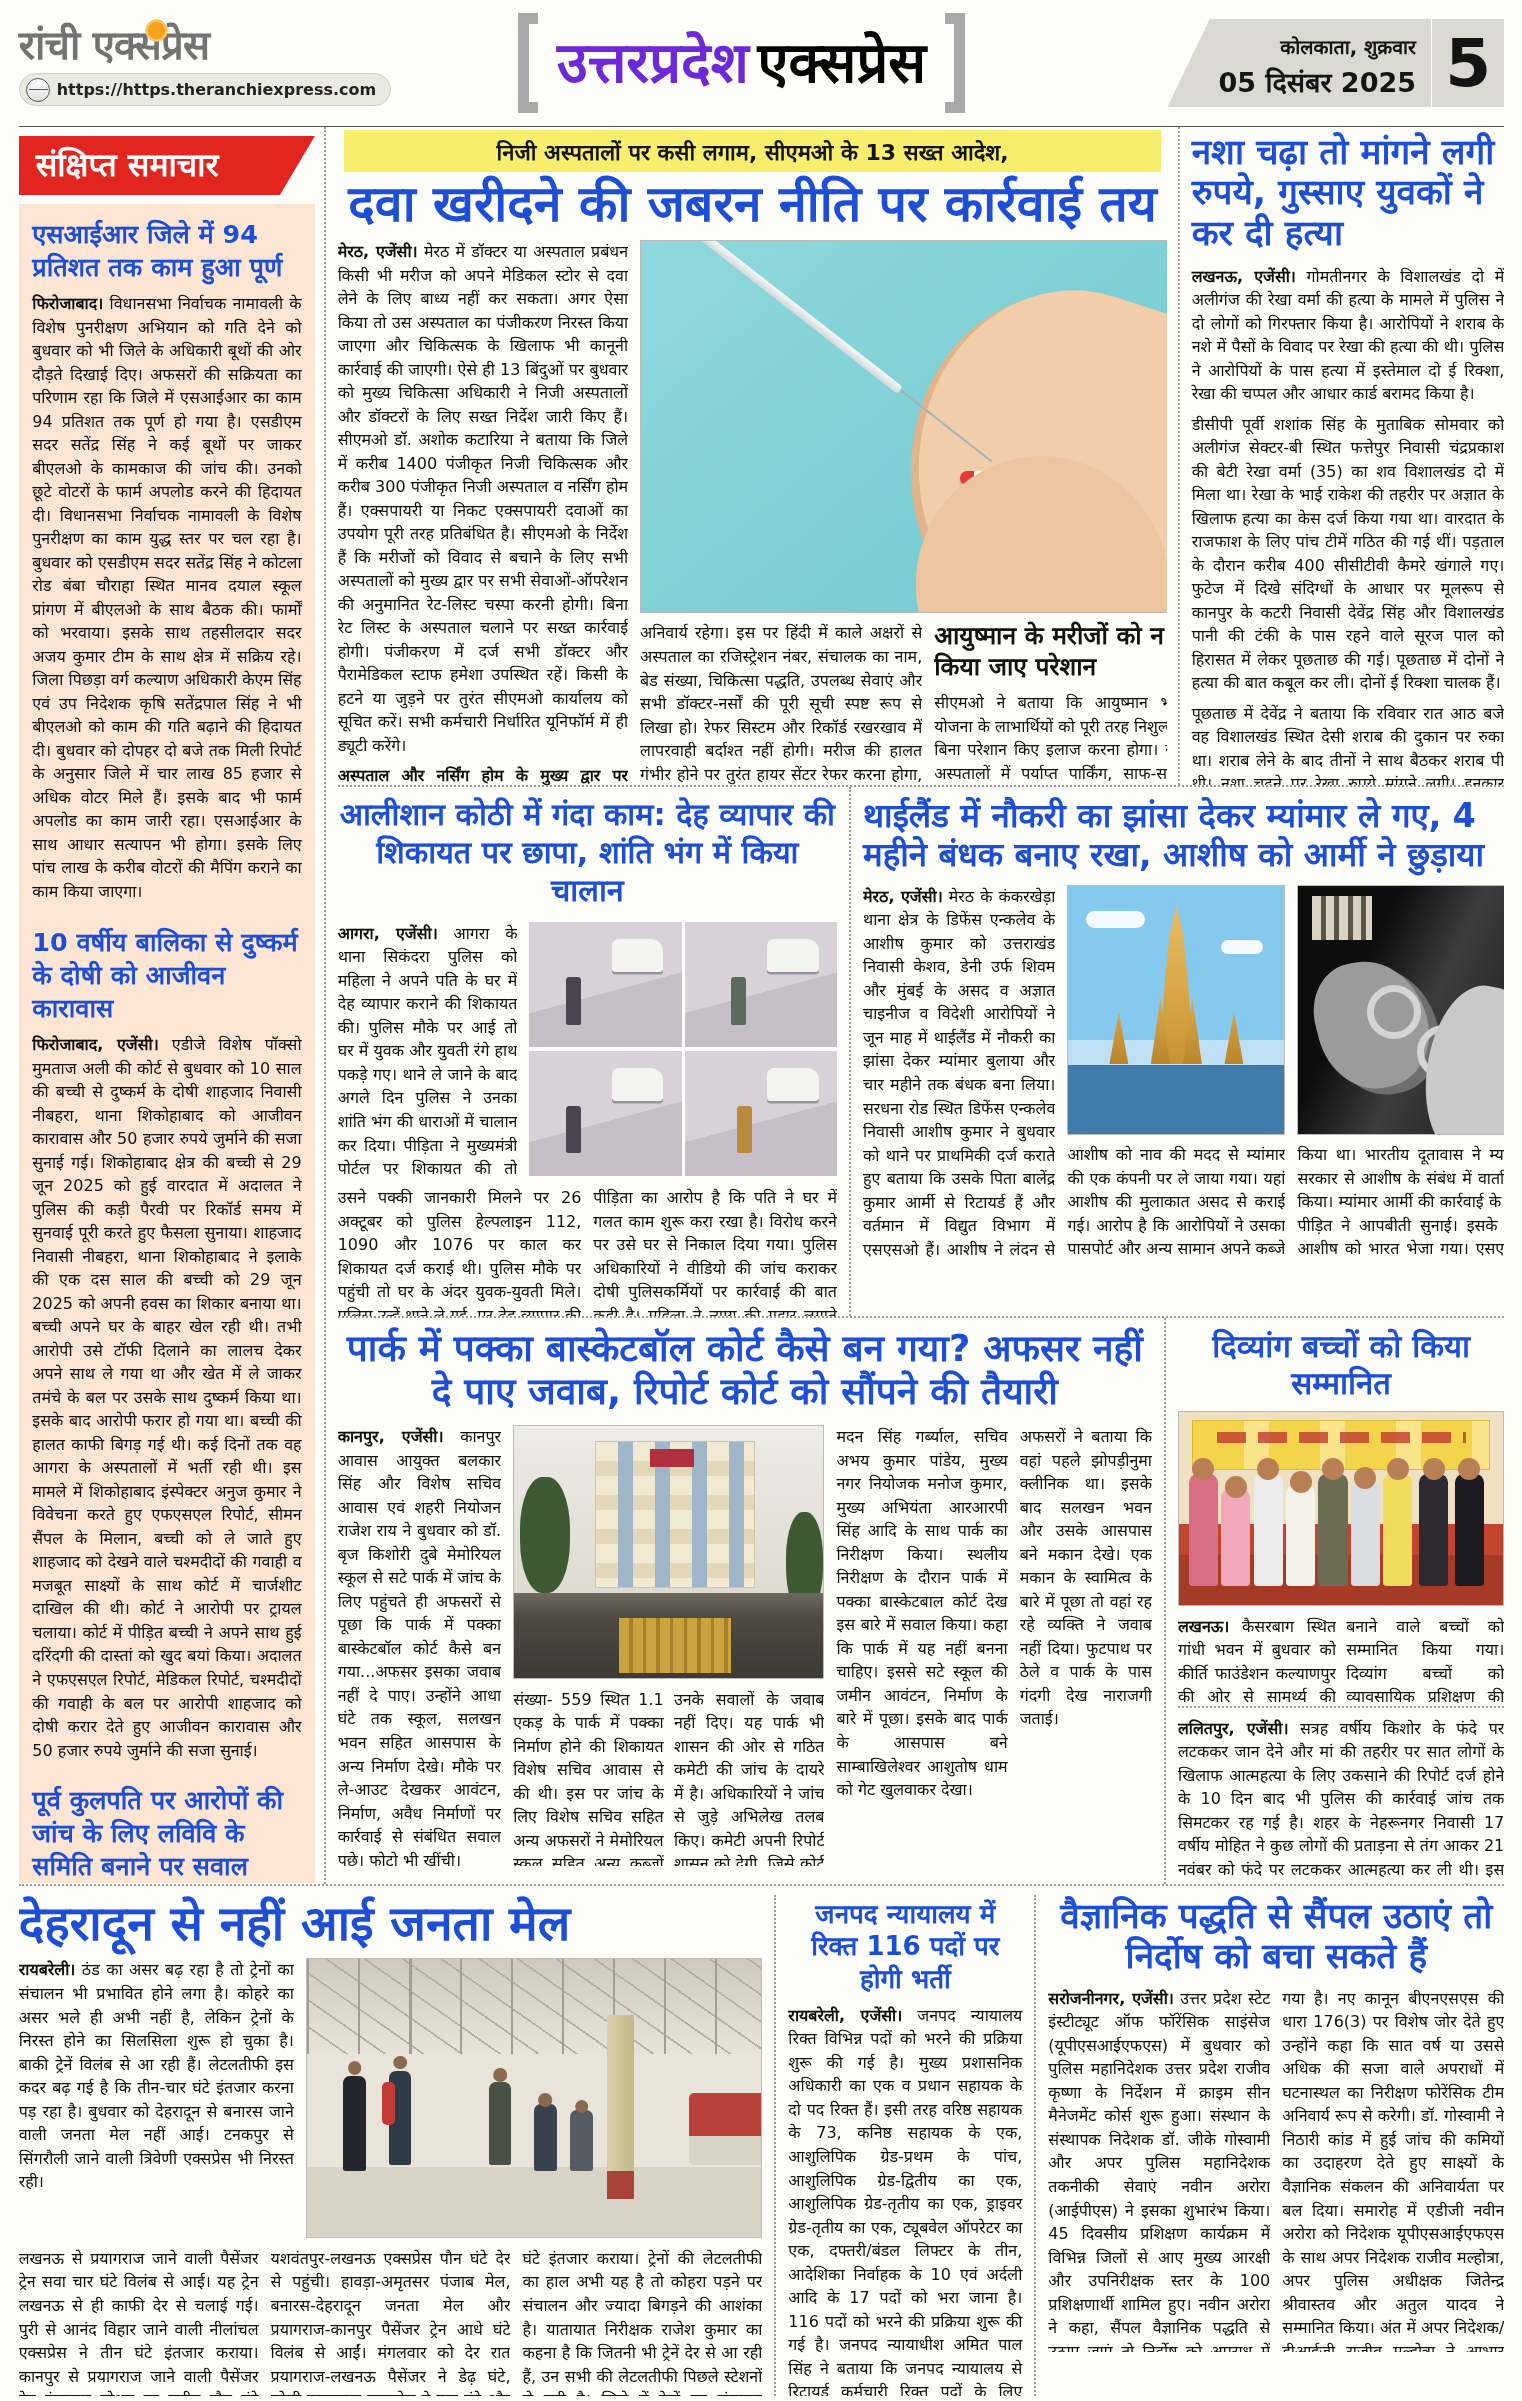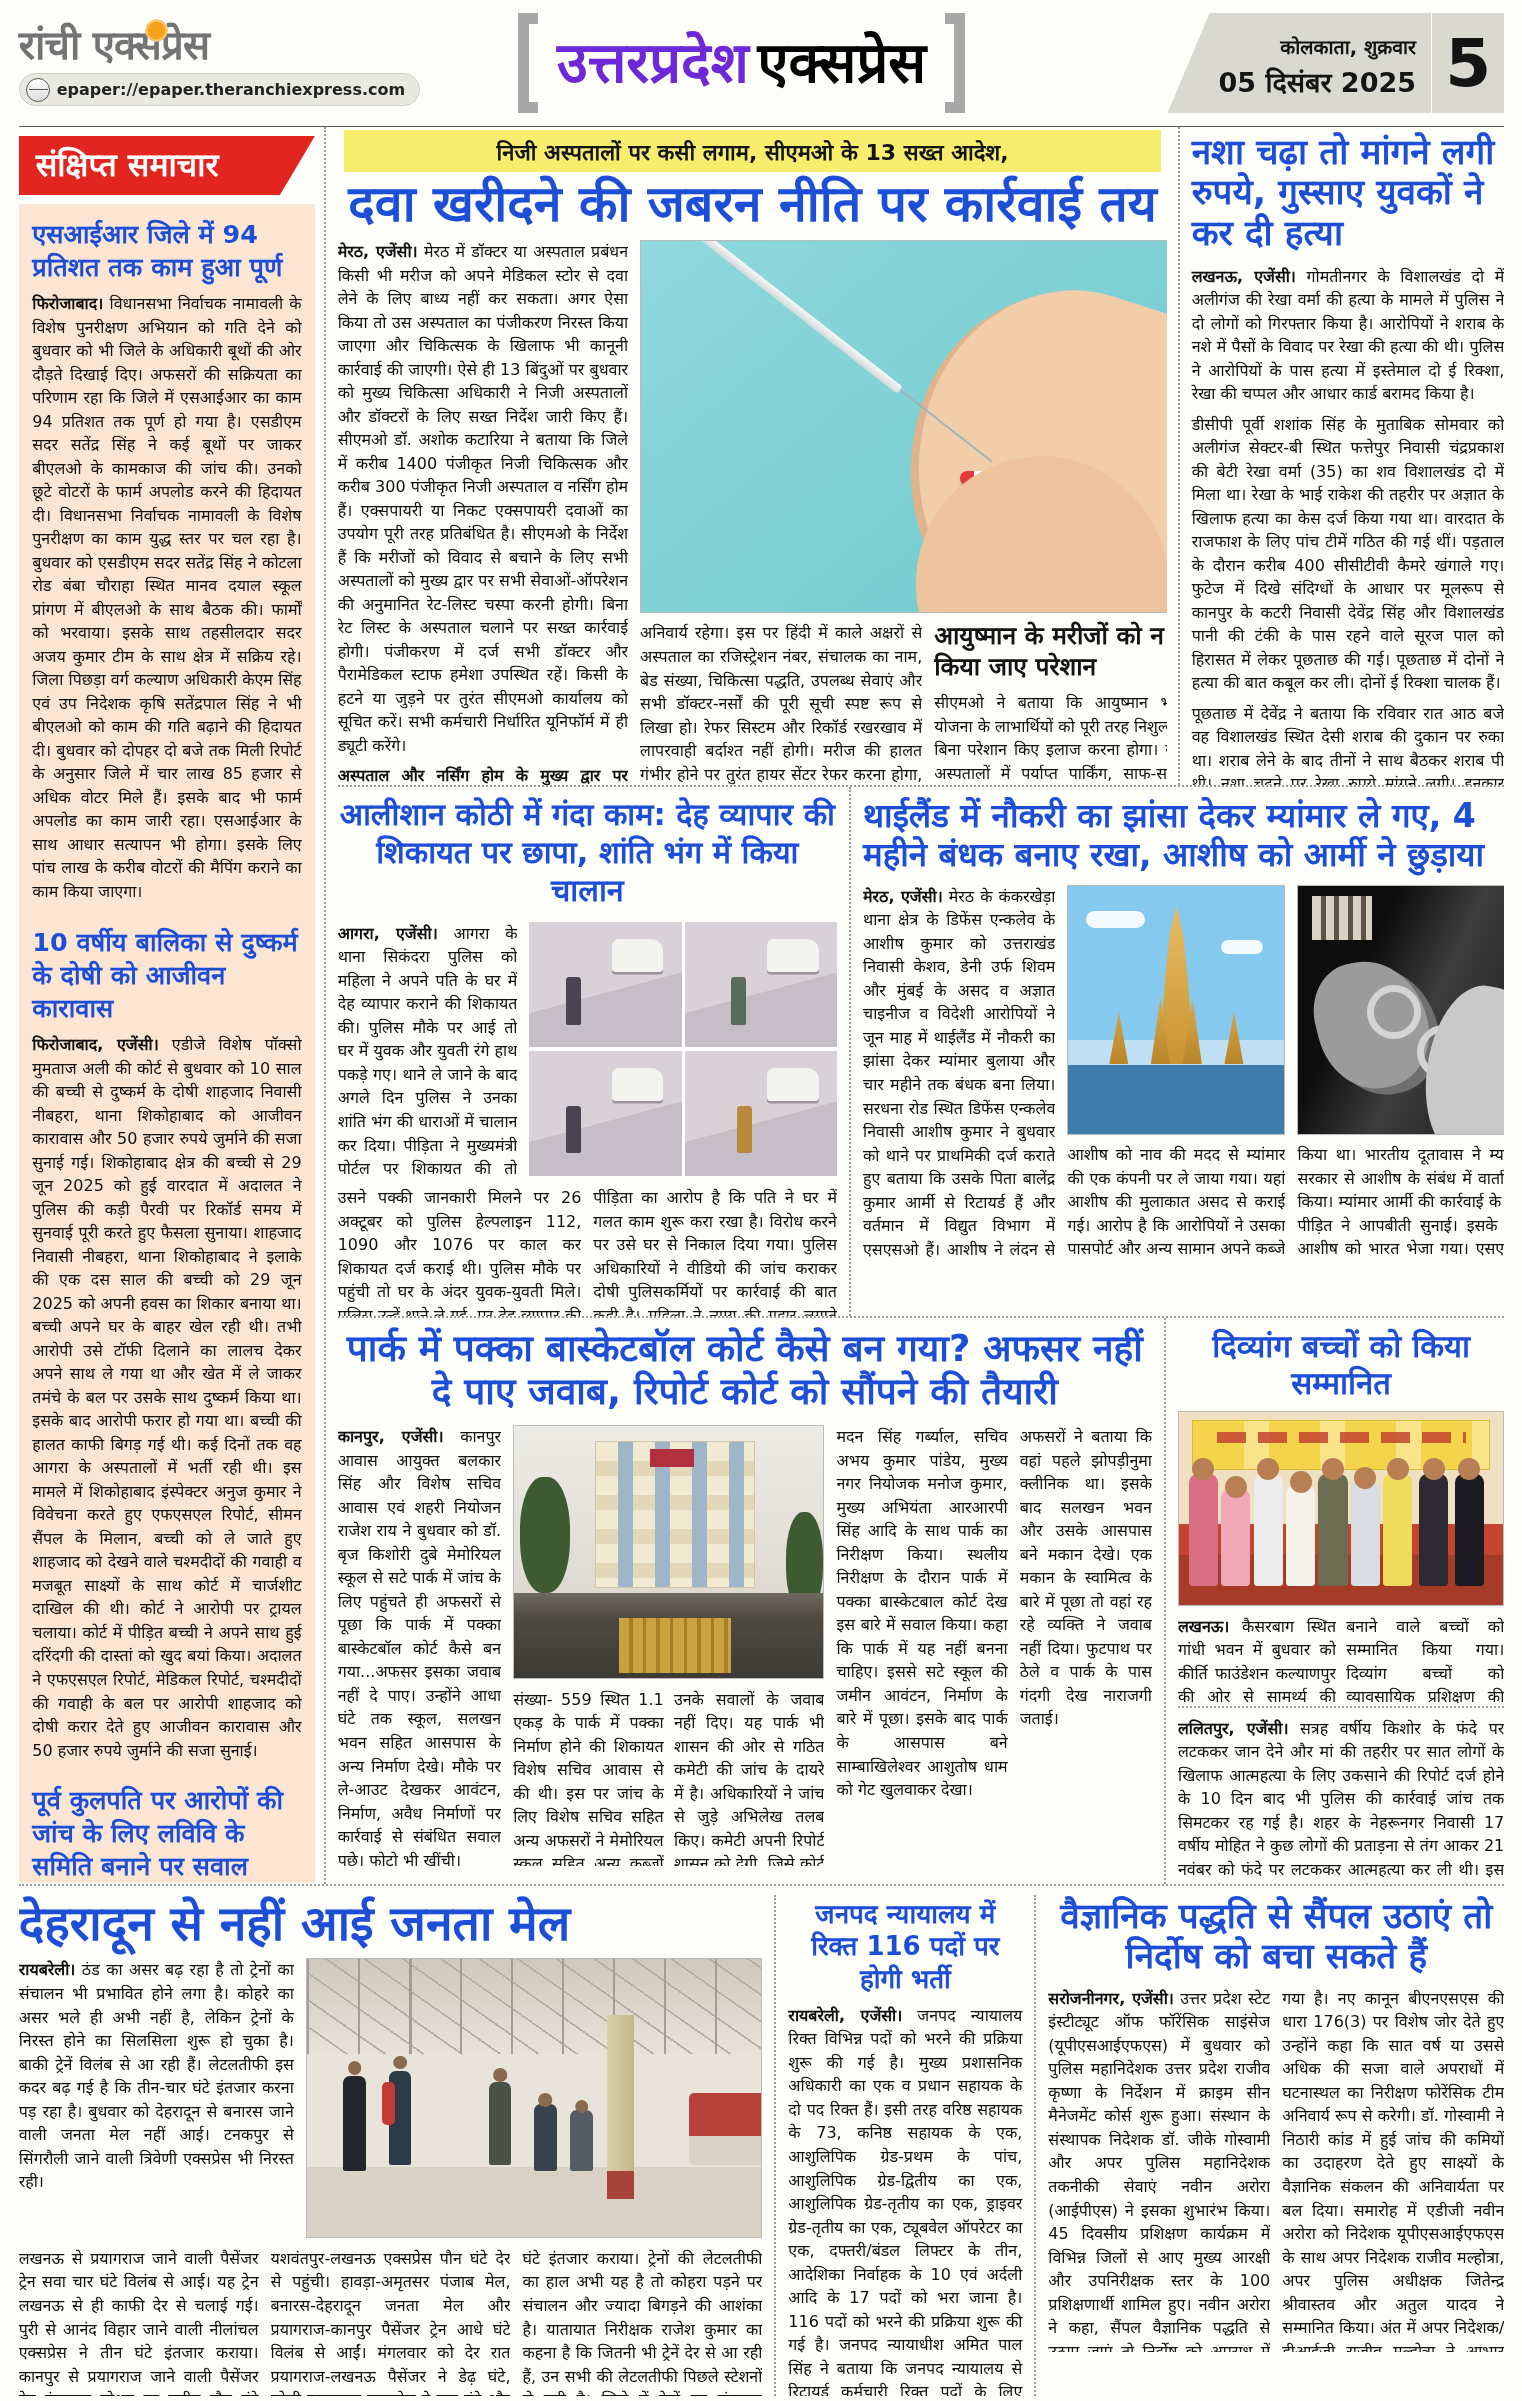--- a/index.html
+++ b/index.html
@@ -16,21 +16,21 @@
   .url-pill { margin-top:8.5px; background:#e9e8e1; border:0.8px solid #cfcec6; border-radius:17px;
       padding:6px 13.6px 6px 37px; font-size:16px; font-weight:700; color:#222; position:relative; display:inline-block; }
   .globe-icon { position:absolute; left:6.8px; top:4.2px; width:24px; height:24px; border-radius:50%;
       border:1.7px solid #555; background:linear-gradient(#fff,#ddd); }
   .globe-icon::before { content:""; position:absolute; left:1.7px; right:1.7px; top:9.3px; height:1.7px; background:#555; }
   .masthead-center { flex:1; display:flex; align-items:center; justify-content:center; gap:18.7px; }
   .brk { width:20.4px; height:100px; border:11px solid #a8a8a8; }
   .brk.l { border-right:none; } .brk.r { border-left:none; }
   .edition-title { font-size:56px; font-weight:700; line-height:1; white-space:nowrap; }
   .edition-title .blue { color:#6d28d9; } .edition-title .black { color:#000000; margin-left:8.5px; }
-  .masthead-right { display:flex; align-items:stretch; height:100px; }
+  .masthead-right { display:flex; align-items:stretch; height:88px; }
   .date-box { background:#d9d9d2; clip-path:polygon(16% 0,100% 0,100% 100%,0 100%);
       padding:15.3px 15.3px 8.5px 51px; text-align:right; display:flex; flex-direction:column; justify-content:center; }
   .city-day { font-size:19.5px; font-weight:700; }
   .pub-date { font-size:27px; font-weight:700; margin-top:3.4px; }
   .page-num { width:73px; background:#d9d9d2; border-left:1.7px solid #fff; display:flex; align-items:center;
       justify-content:center; font-size:66px; font-weight:700; }
 
   
   .top-area { display:flex; height:1757px; }
   aside.briefs { width:307px; flex:none; border-right:2.5px dotted #999; padding:8.5px 8.5px 0 0; }
@@ -198,21 +198,21 @@
 <body>
 
 <div class="page">
 
   <header>
     <div class="logo-block">
       <span class="sun-icon"></span>
       <div class="logo-title">रांची एक्सप्रेस</div>
       <div class="url-pill">
         <span class="globe-icon"></span>
-        <span>epaper://epaper.theranchiexpress.com</span>
+        <span>https://https.theranchiexpress.com</span>
       </div>
     </div>
     <div class="masthead-center">
       <div class="brk l"></div>
       <div class="edition-title">
         <span class="blue">उत्तरप्रदेश</span><span class="black">एक्सप्रेस</span>
       </div>
       <div class="brk r"></div>
     </div>
     <div class="masthead-right">

